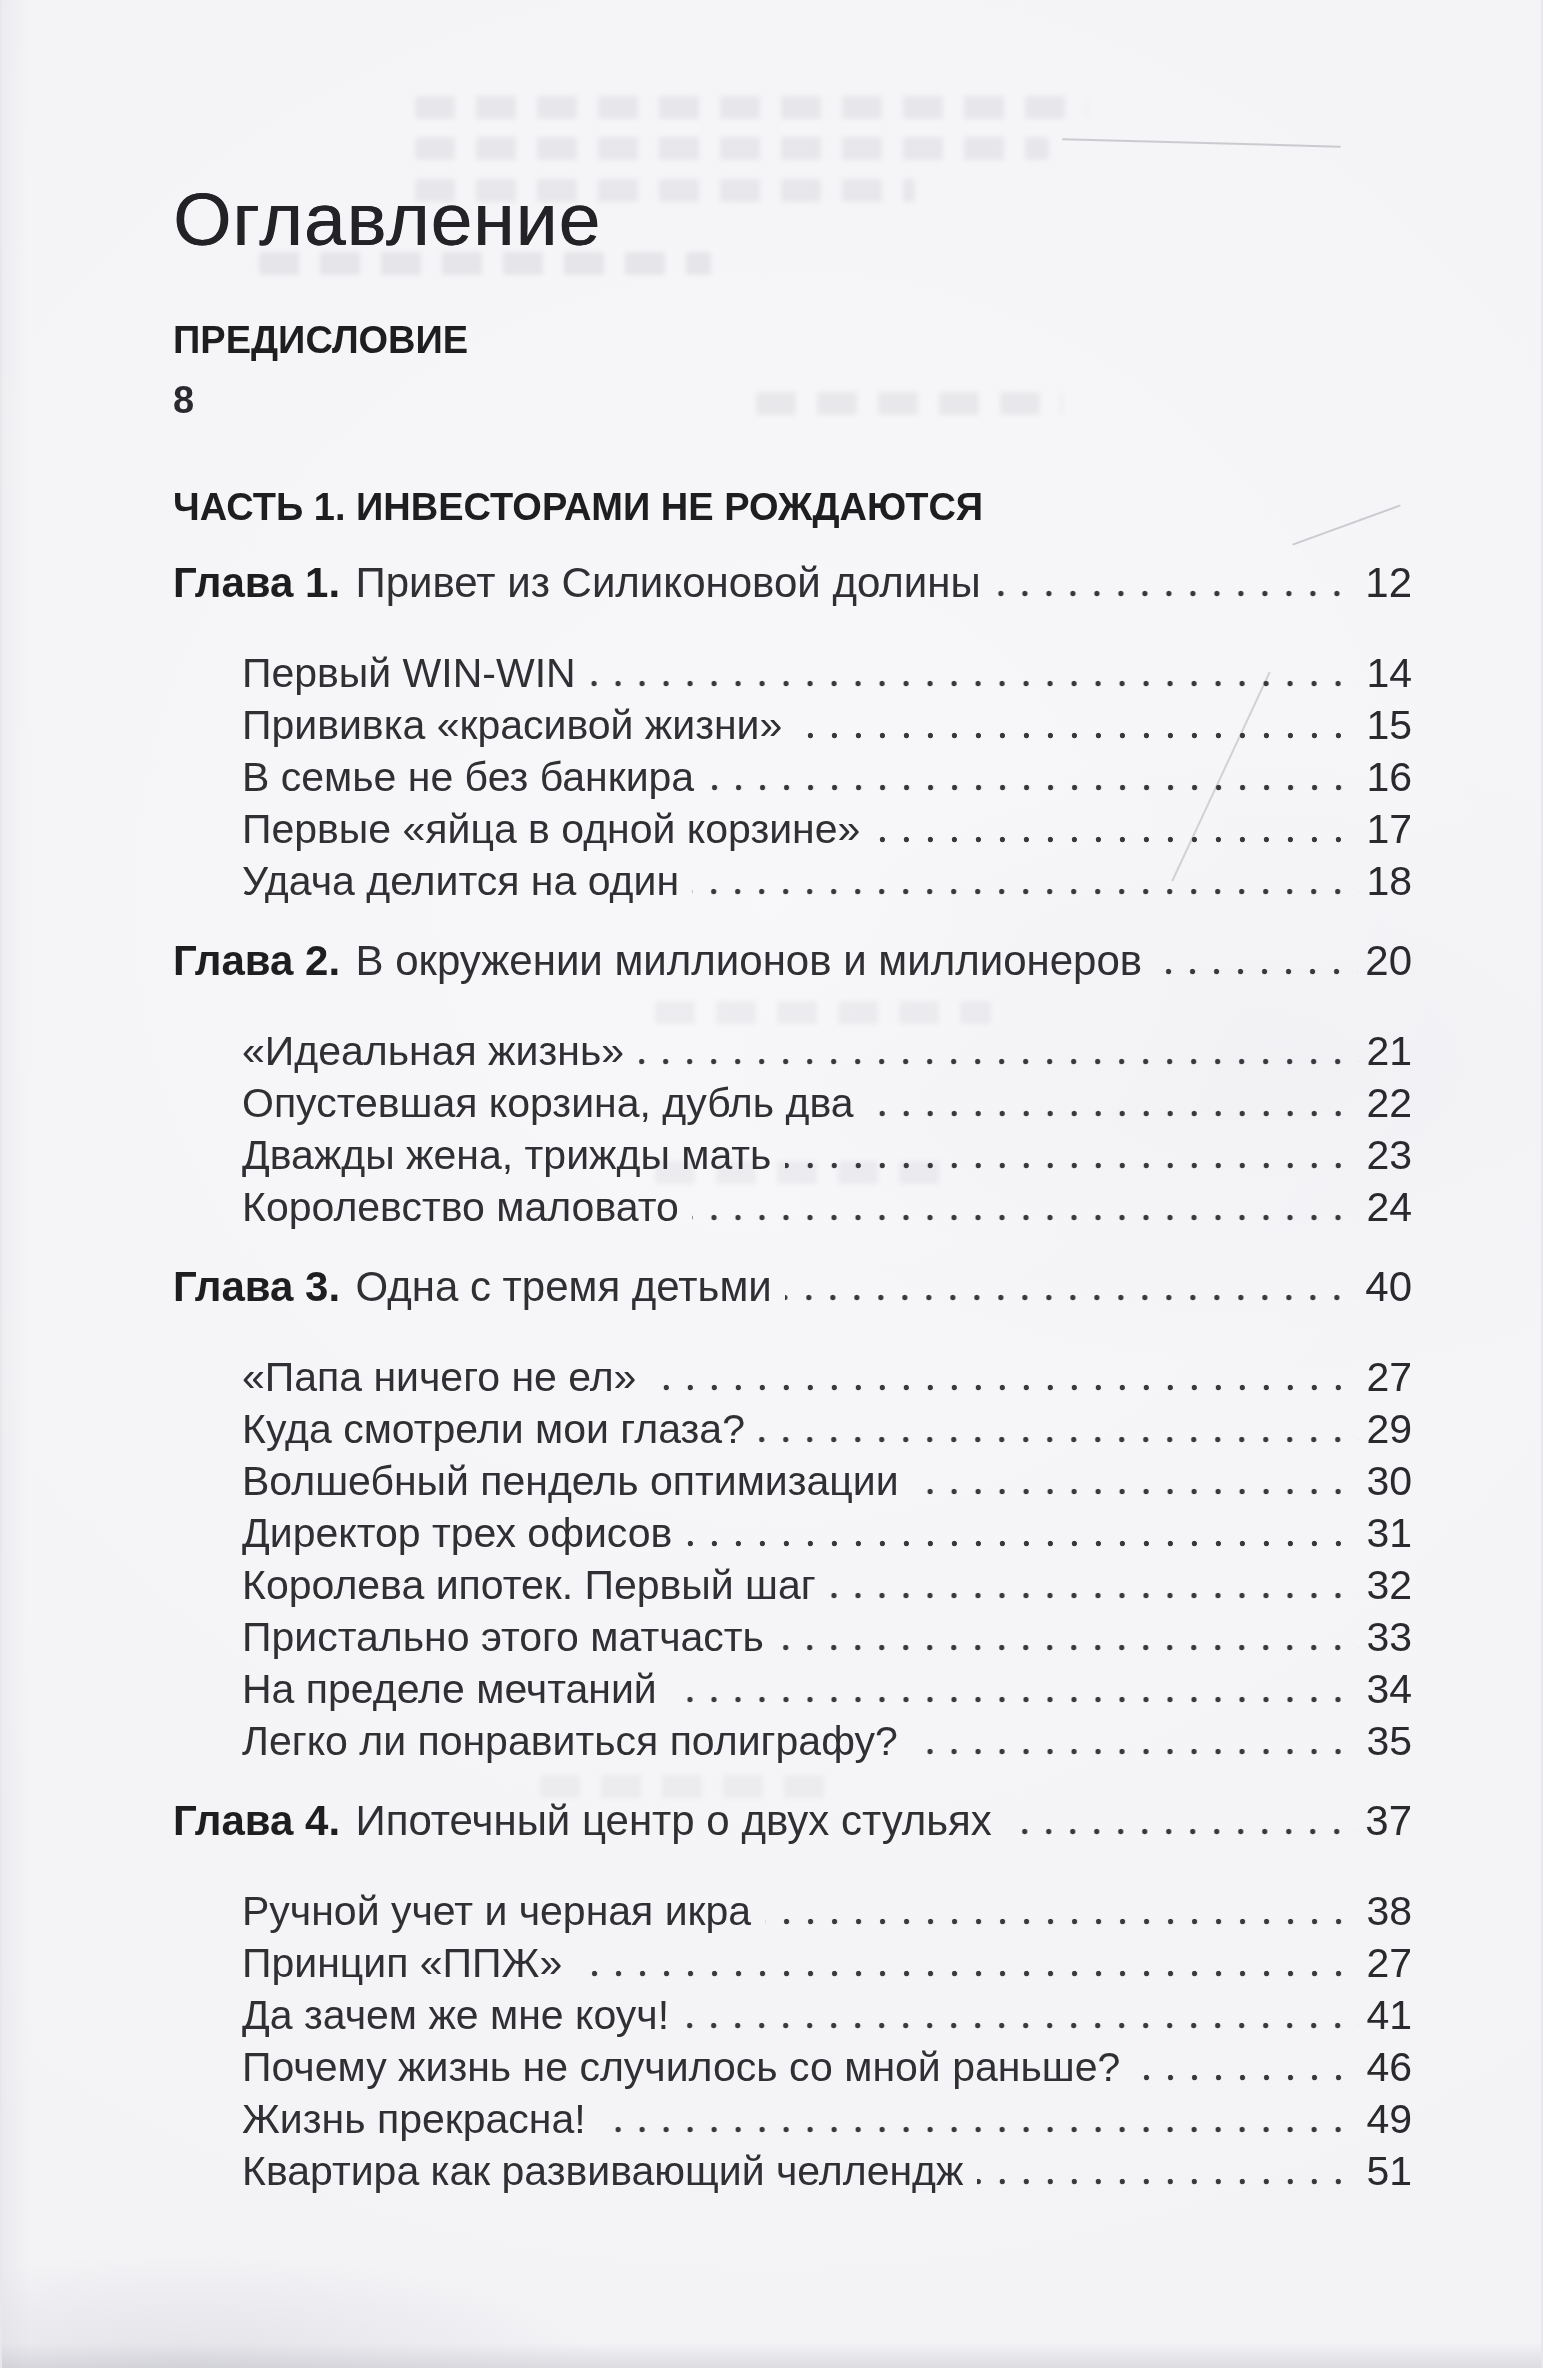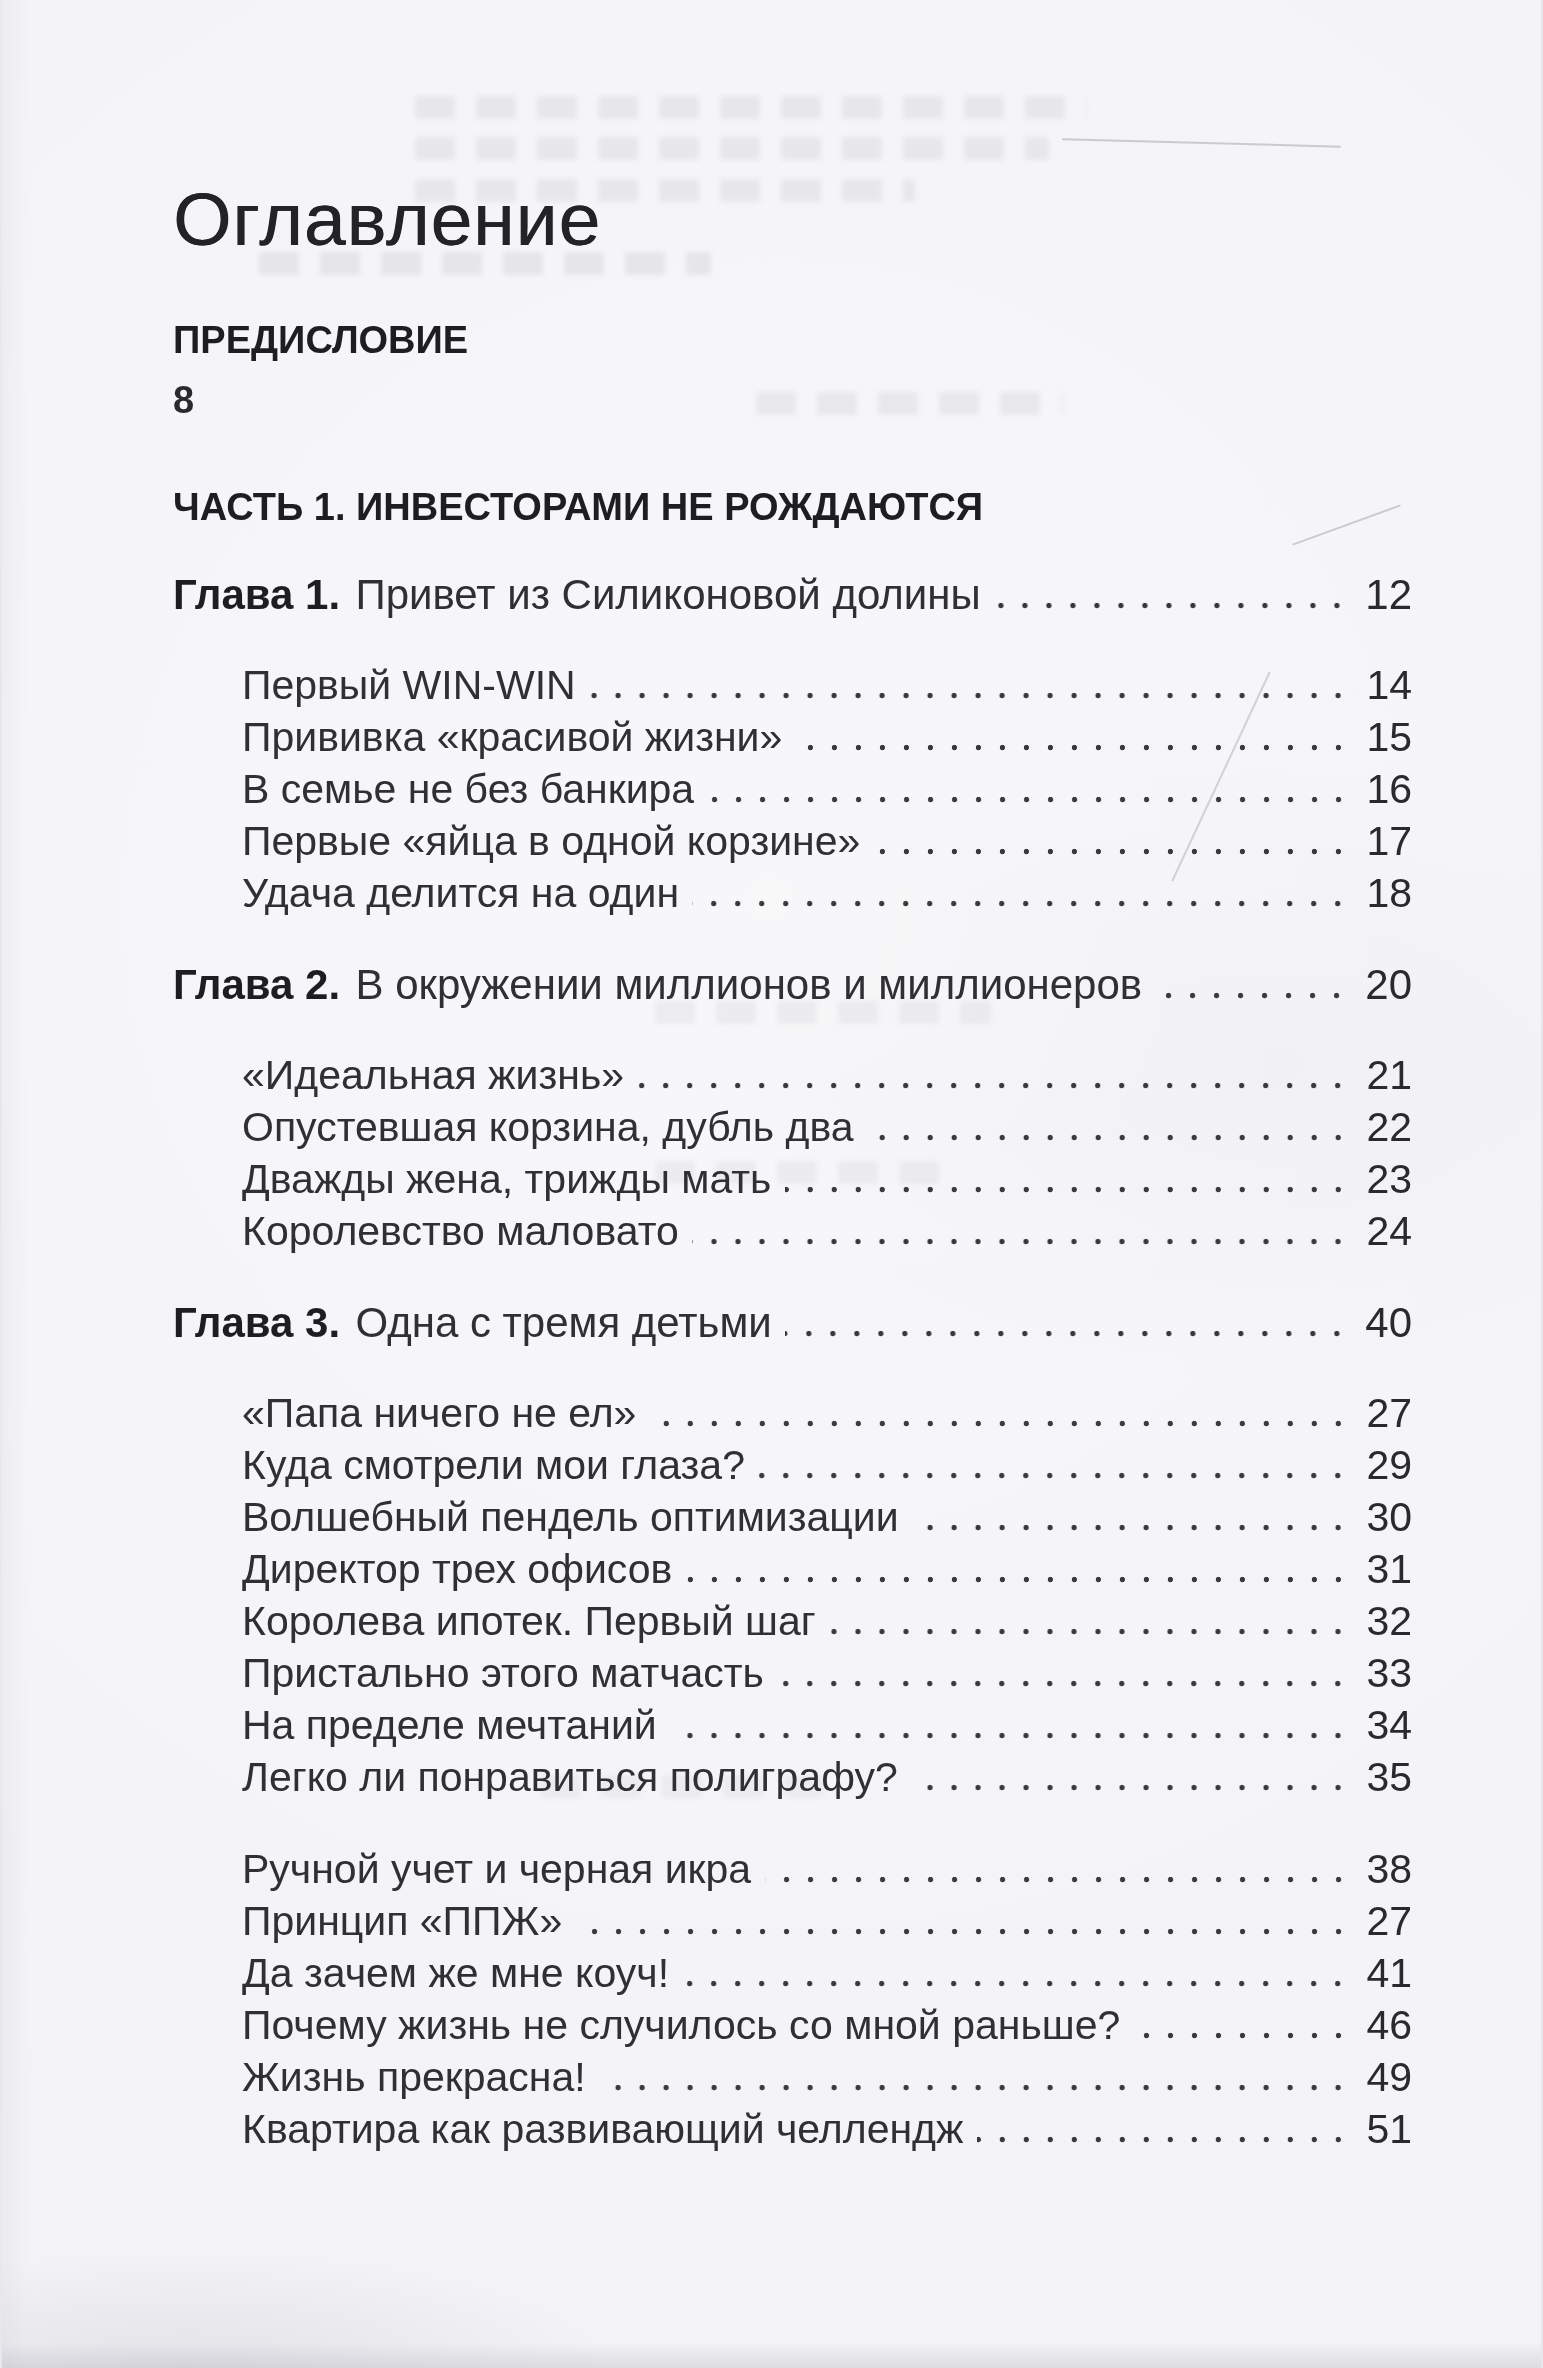--- a/index.html
+++ b/index.html
@@ -86,21 +86,21 @@
     margin-bottom:63px;
     flex-direction:column;
   }
   .row.preface .leader{margin-bottom:9.6px;}
   .part-heading{
     font-size:38px;
     line-height:44px;
     font-weight:bold;
     color:var(--ink-bold);
   }
-  .chapter-group{margin-top:40px;}
+  .chapter-group{margin-top:28px;}
   .chapter-group .sections{margin-top:38px; padding-left:69px;}
   .row.chapter{font-size:42px;}
   .row.chapter .label{
     font-weight:bold;
     color:var(--ink-bold);
     margin-right:15.4px;
   }
   .row.section{font-size:41px;}
   .num{color:#2a2a2e;}
 </style>
@@ -259,20 +259,26 @@
 
   <div class="row section">
     <span class="t">Легко ли понравиться полиграфу?</span>
     <span class="leader"></span>
     <span class="num">35</span>
   </div>
 </div>
   </section>
 
   <section class="chapter-group">
+    <div class="row chapter">
+      <span class="label">Глава 4.</span>
+      <span class="t">Ипотечный центр о двух стульях</span>
+      <span class="leader"></span>
+      <span class="num">37</span>
+    </div>
     <div class="sections">
   <div class="row section">
     <span class="t">Ручной учет и черная икра</span>
     <span class="leader"></span>
     <span class="num">38</span>
   </div>
 
   <div class="row section">
     <span class="t">Принцип «ППЖ»</span>
     <span class="leader"></span>

